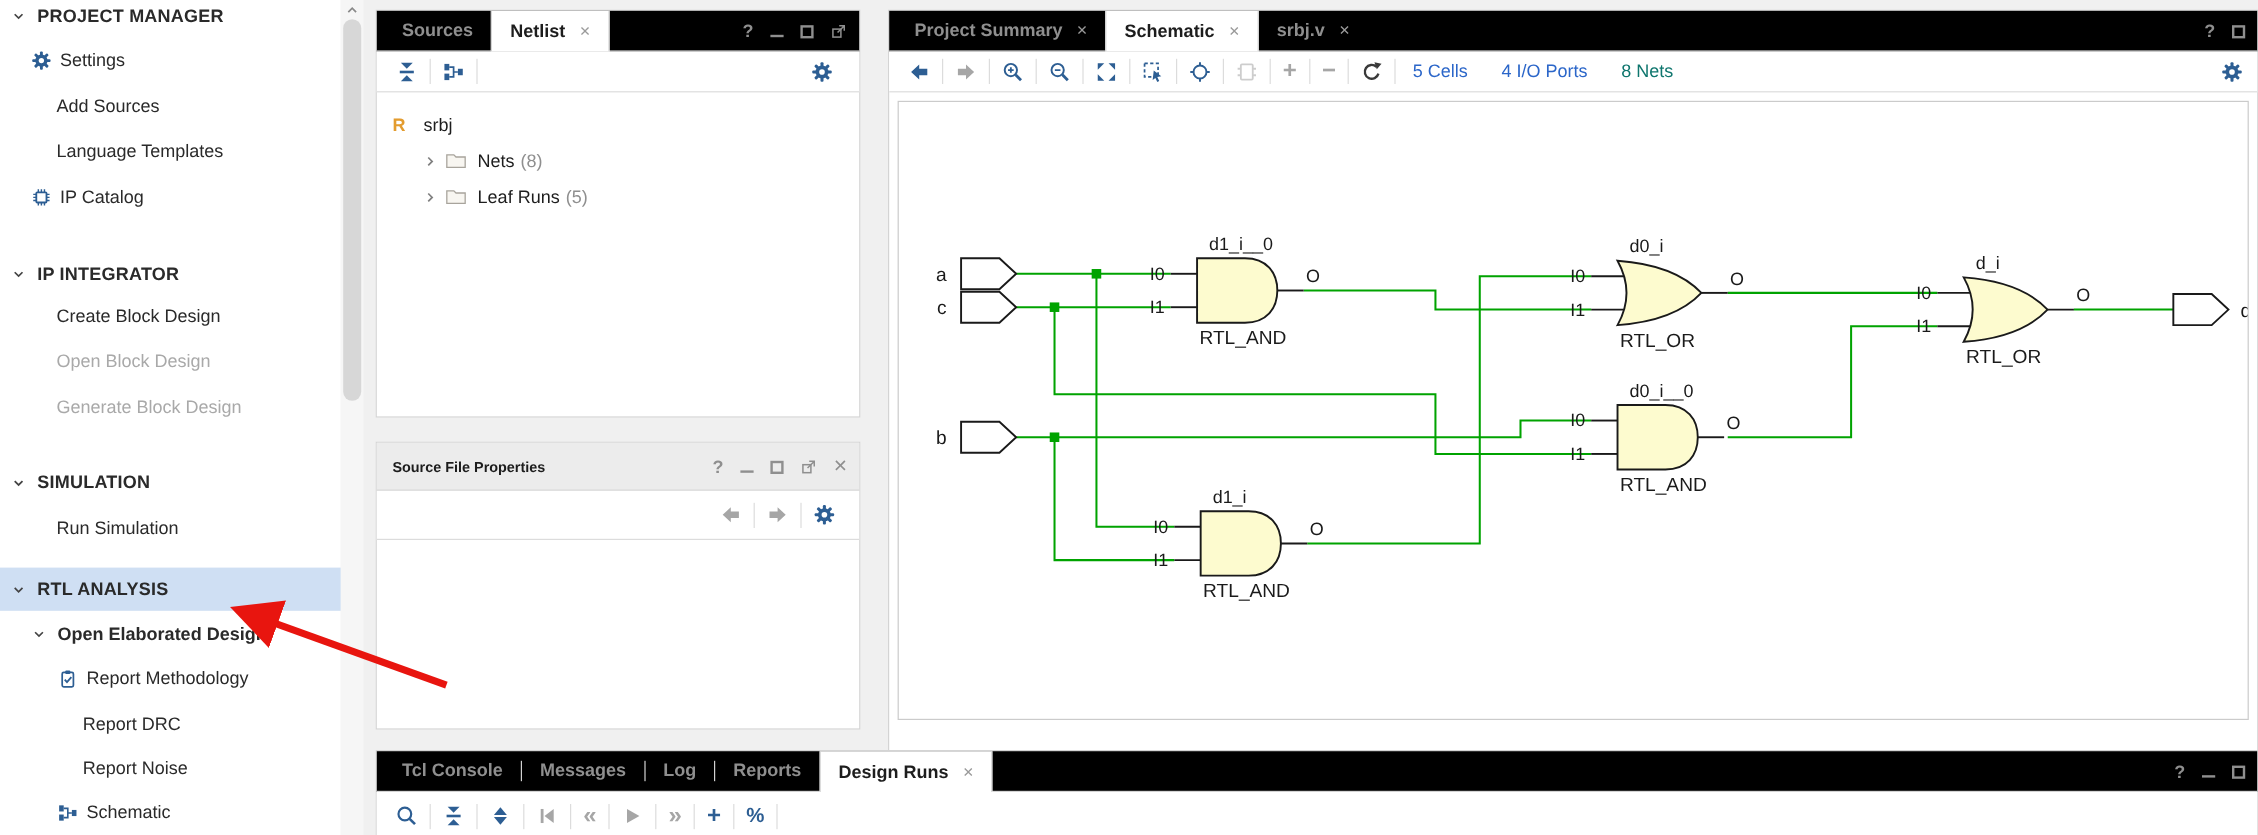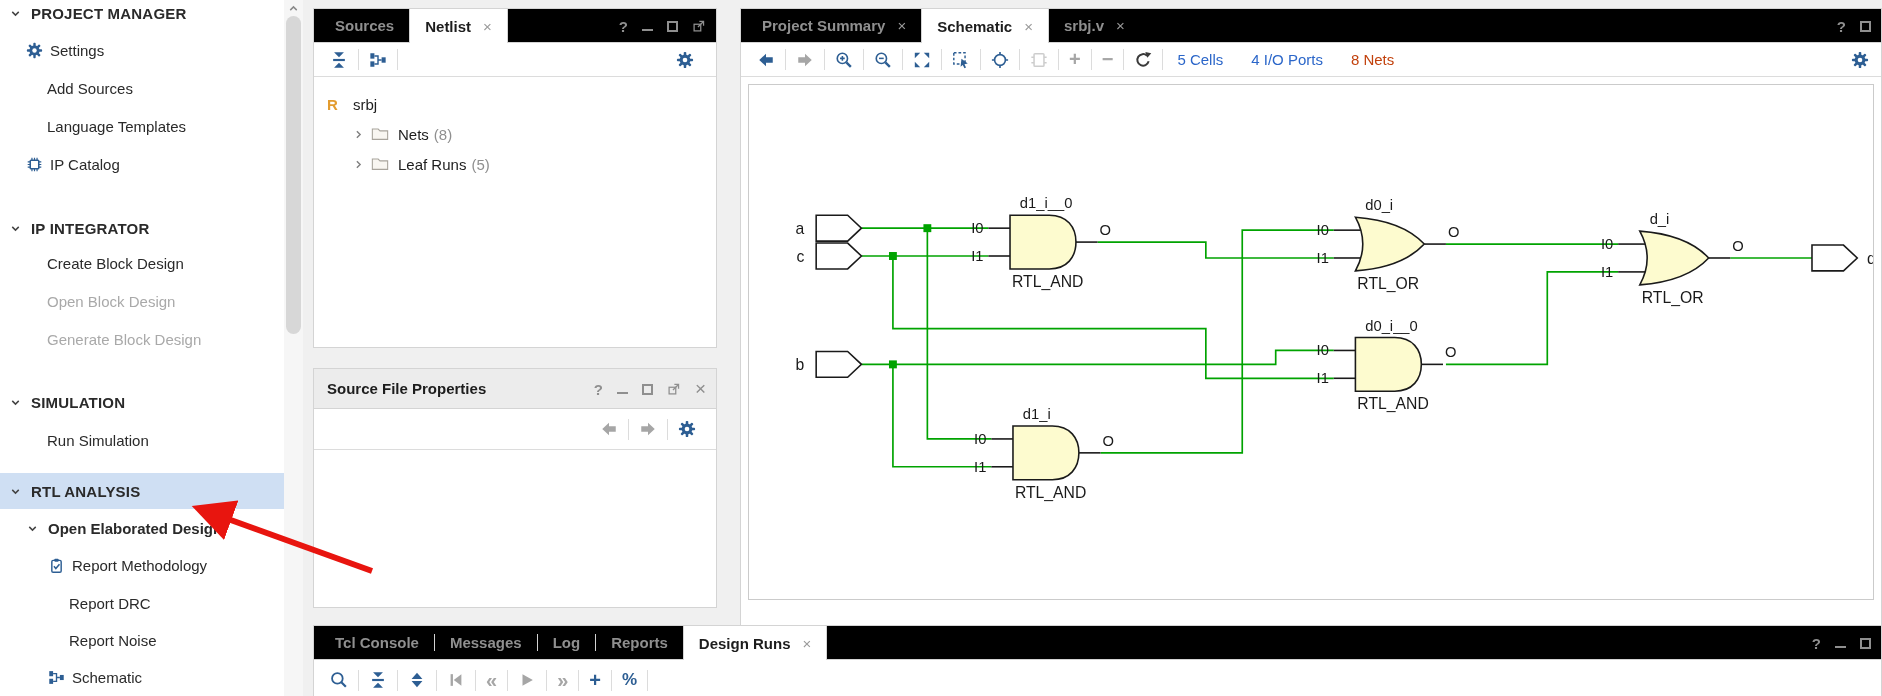--- a/index.html
+++ b/index.html
@@ -48,28 +48,28 @@
   .tree { padding-top:12px; font-size:15px; }
   .trow { height:30px; display:flex; align-items:center; cursor:pointer; }
   .trow .rlet { color:#e39c2f; font-weight:bold; width:17px; margin-left:13px; font-size:15px; }
   .trow .lbl { color:#1d1d1d; margin-left:9px; }
   .trow .cnt { color:#8f8f8f; margin-left:5px; }
   .trow .chev { width:13px; height:13px; color:#808080; margin-left:38px; }
   .trow .fold { width:18px; height:18px; margin-left:6px; }
   
   #props { left:313px; top:368px; width:404px; height:240px; }
   #props .hdr { height:40px; background:#ececec; border-bottom:1px solid #d4d4d4; display:flex; align-items:center; position:relative; }
-  #props .hdr .title { font-weight:bold; font-size:15px; color:#1d1d1d; padding-left:13px;text-align:center; }
+  #props .hdr .title { font-weight:bold; font-size:12px; color:#1d1d1d; padding-left:13px;text-align:center; }
   #props .hdr .winbtns { height:40px; }
   #props .tb { height:41px; justify-content:flex-end; padding-right:10px; }
   #props .empty { height:157px; display:flex; align-items:center; justify-content:center; color:#8f8f8f; font-size:15px; }
   
   #schem { left:740px; top:8px; width:1142px; height:692px; }
   #schem .stat { font-size:15px; margin:0 14px; cursor:pointer; white-space:nowrap; }
-  #schem-canvas { position:absolute; left:7px; top:75px; width:1126px; height:516px; border:1px solid #cbcbcb; background:#fff;padding-left:16px; }
+  #schem-canvas { position:absolute; left:7px; top:75px; width:1126px; height:516px; border:1px solid #cbcbcb; background:#fff; }
   #schem-canvas svg { display:block; width:100%; height:100%; }
   .gear-right { position:absolute; right:2px; }
   
   #bottom { left:313px; top:625px; width:1569px; height:90px; }
   #bottom .tb { border-bottom:none; height:40px; }
   
   .sch-name { font-size:15px; fill:#1a1a1a; }
   .sch-pin  { font-size:15px; fill:#1a1a1a; }
   .sch-cell { font-size:16px; fill:#1a1a1a; }
   .sch-port { font-size:16px; fill:#1a1a1a; }
@@ -427,21 +427,21 @@
     <span class="ttxt grayic">+</span>
     <div class="tsep"></div>
     <span class="ttxt grayic">−</span>
     <div class="tsep"></div>
     <svg class="ti darkic">
         <use href="#i-refresh"></use>
       </svg>
     <div class="tsep"></div>
     <span class="stat" style="color:#2b66c9">5 Cells</span>
     <span class="stat" style="color:#2b66c9">4 I/O Ports</span>
-    <span class="stat" style="color:#c2410c">8 Nets</span>
+    <span class="stat" style="color:#0f766e">8 Nets</span>
     <svg class="ti blue gear-right">
         <use href="#i-gear"></use>
       </svg>
   </div>
   <div id="schem-canvas">
     <svg id="schem-svg" viewBox="748 83 1126 517" preserveAspectRatio="none">
         <polyline points="846,227 975,227" fill="none" stroke="#00a300" stroke-width="1.7"></polyline>
         <polyline points="913,227 913,439 978,439" fill="none" stroke="#00a300" stroke-width="1.7"></polyline>
         <polyline points="846,255 975,255" fill="none" stroke="#00a300" stroke-width="1.7"></polyline>
         <polyline points="878,255 878,328 1196,328 1196,378 1326,378" fill="none" stroke="#00a300" stroke-width="1.7"></polyline>

